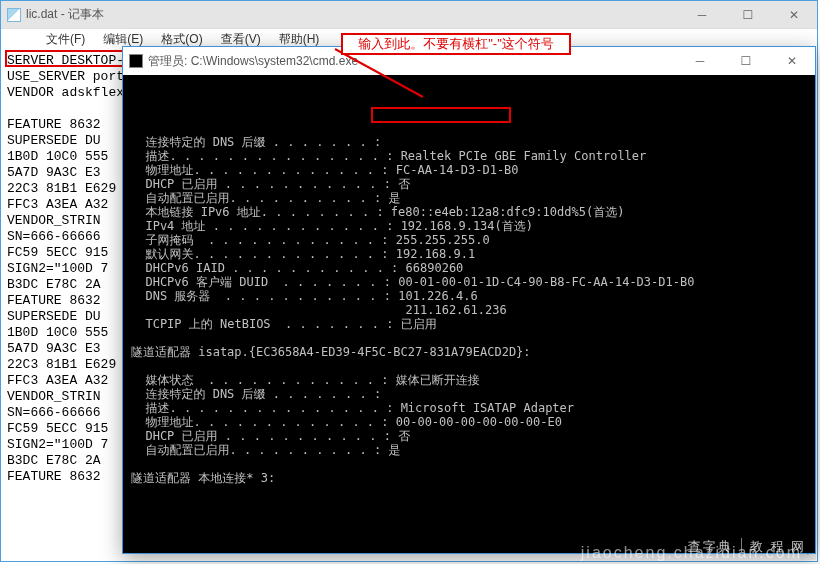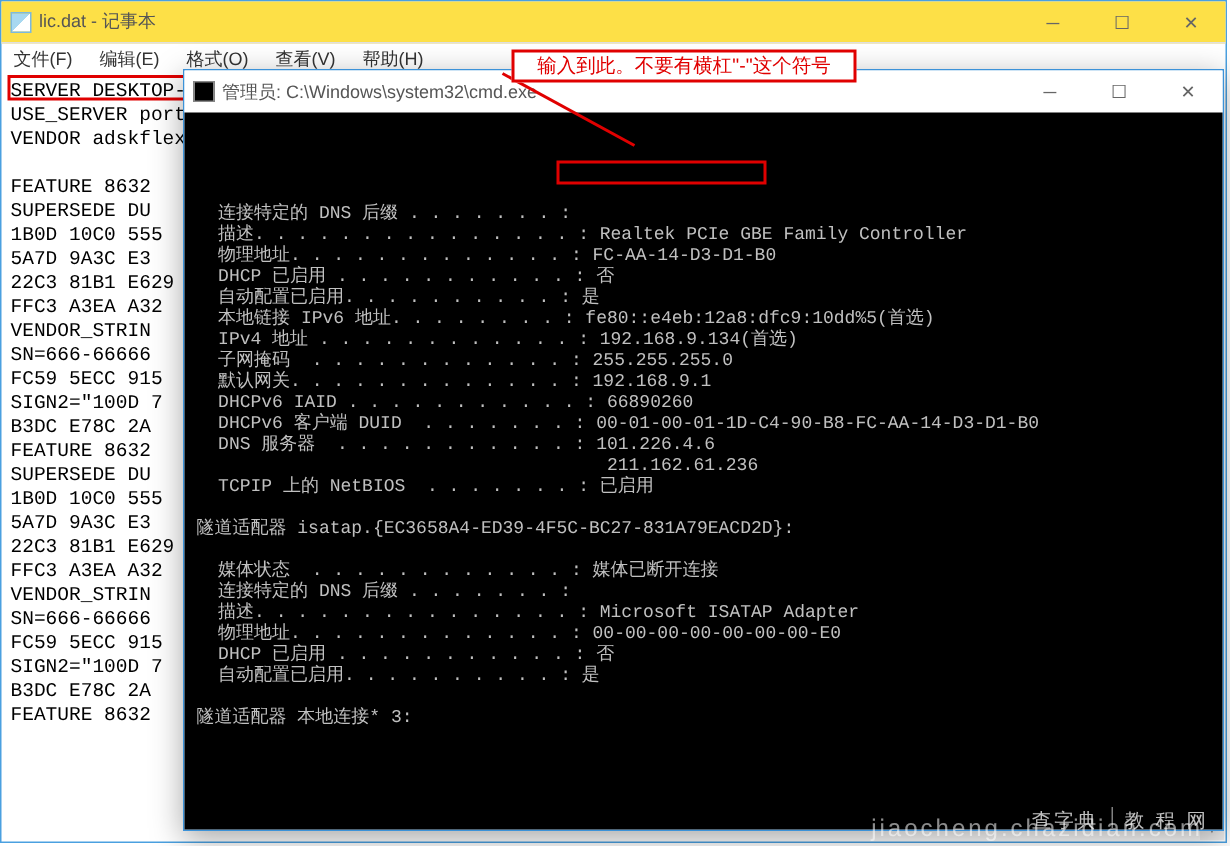--- a/index.html
+++ b/index.html
@@ -11,41 +11,41 @@
   position: relative;
   overflow: hidden;
 }
 .notepad-window {
   position: absolute; top: 0; left: 0;
   width: 818px; height: 562px;
   border: 1px solid #4aa0e0;
   background: #fff;
 }
 .notepad-titlebar {
-  height: 28px; background: #fde047;
+  height: 28px; background: #e5e5e5;
   display: flex; align-items: center;
   padding-left: 6px;
   border-bottom: 1px solid #e0e0e0;
 }
 .notepad-icon {
   width: 14px; height: 14px; margin-right: 5px;
   background: linear-gradient(135deg, #a8d8f0 50%, #fff 50%);
   border: 1px solid #7bb8e0;
 }
 .notepad-title { color: #555; font-size: 12px; flex: 1; }
 .win-controls { display: flex; }
 .win-btn {
   width: 46px; height: 28px;
   display: flex; align-items: center; justify-content: center;
   color: #666; font-size: 12px;
 }
 .menubar {
   height: 20px; display: flex; align-items: center;
   padding-left: 4px; gap: 10px;
-  font-size: 12px; color: #333;
+  font-size: 12px; color: #333; margin-left: 37px;
 }
 .menu-item { padding: 2px 4px; }
 .notepad-body {
   padding: 4px 6px;
   font-family: Consolas, "Courier New", monospace;
   font-size: 13px; line-height: 16px;
   color: #000;
   position: relative;
   height: calc(100% - 48px);
   overflow: hidden;
@@ -92,21 +92,21 @@
 .cmd-title { color: #555; font-size: 12px; flex: 1; }
 .cmd-body {
   background: #000; color: #c0c0c0;
   height: calc(100% - 28px);
   padding: 4px 8px;
   font-family: "NSimSun", "SimSun", Consolas, monospace;
   font-size: 12px; line-height: 14px;
   white-space: pre;
   position: relative;
 }
-.cmd-line { white-space: pre; font-family: Liberation Mono, monospace; }
+.cmd-line { white-space: pre; }
 .red-box-2 {
   position: absolute; left: 248px; top: 32px;
   width: 140px; height: 16px;
   border: 2px solid #e00000; pointer-events: none;
 }
 
 .scrollbar {
   position: absolute; right: 1px; top: 48px; bottom: 1px;
   width: 16px; background: #f0f0f0;
 }

